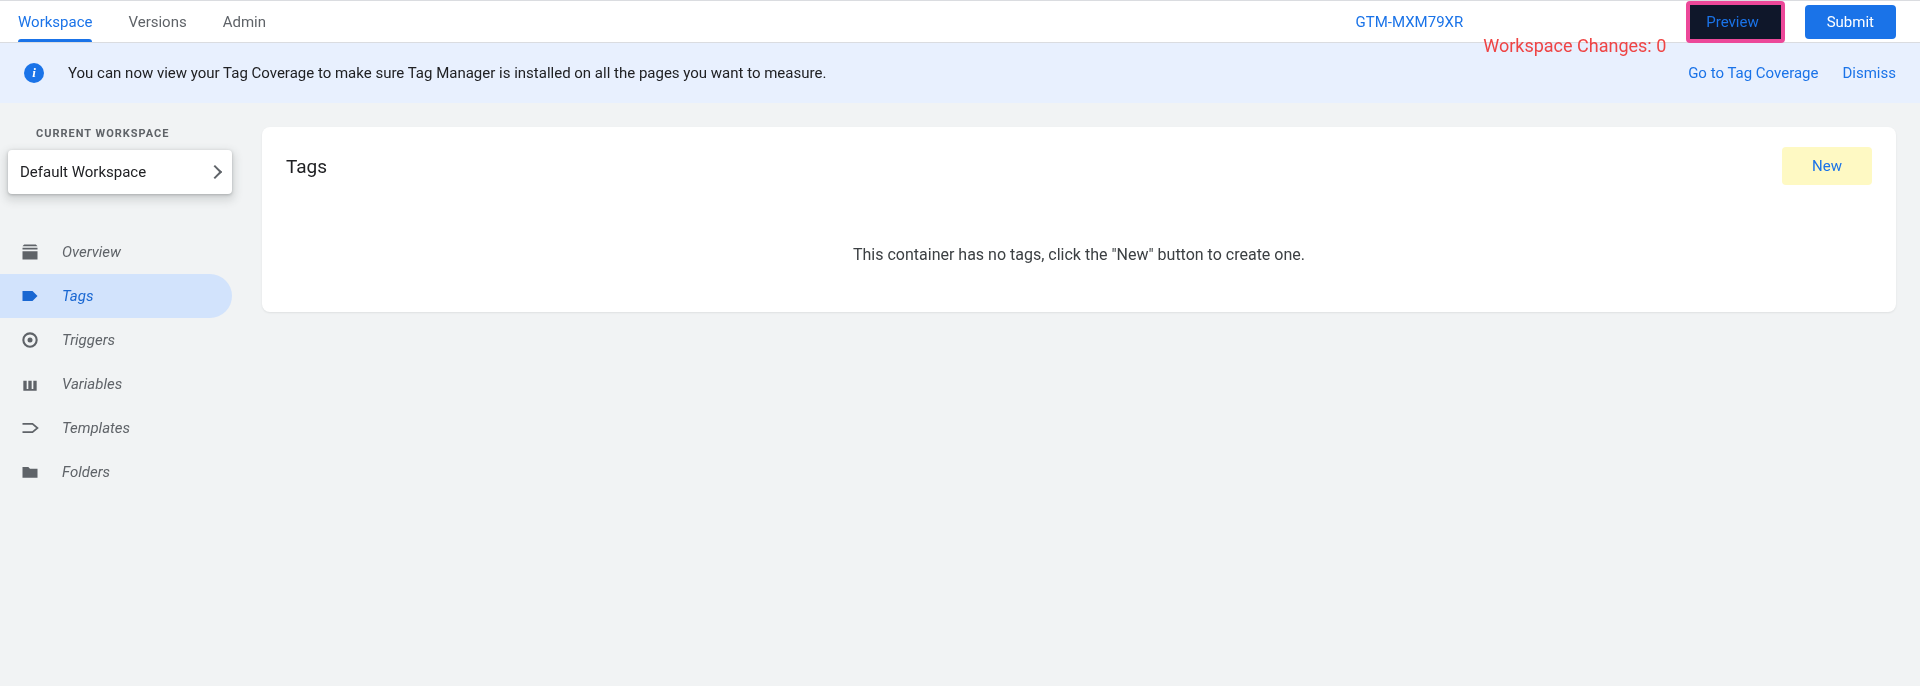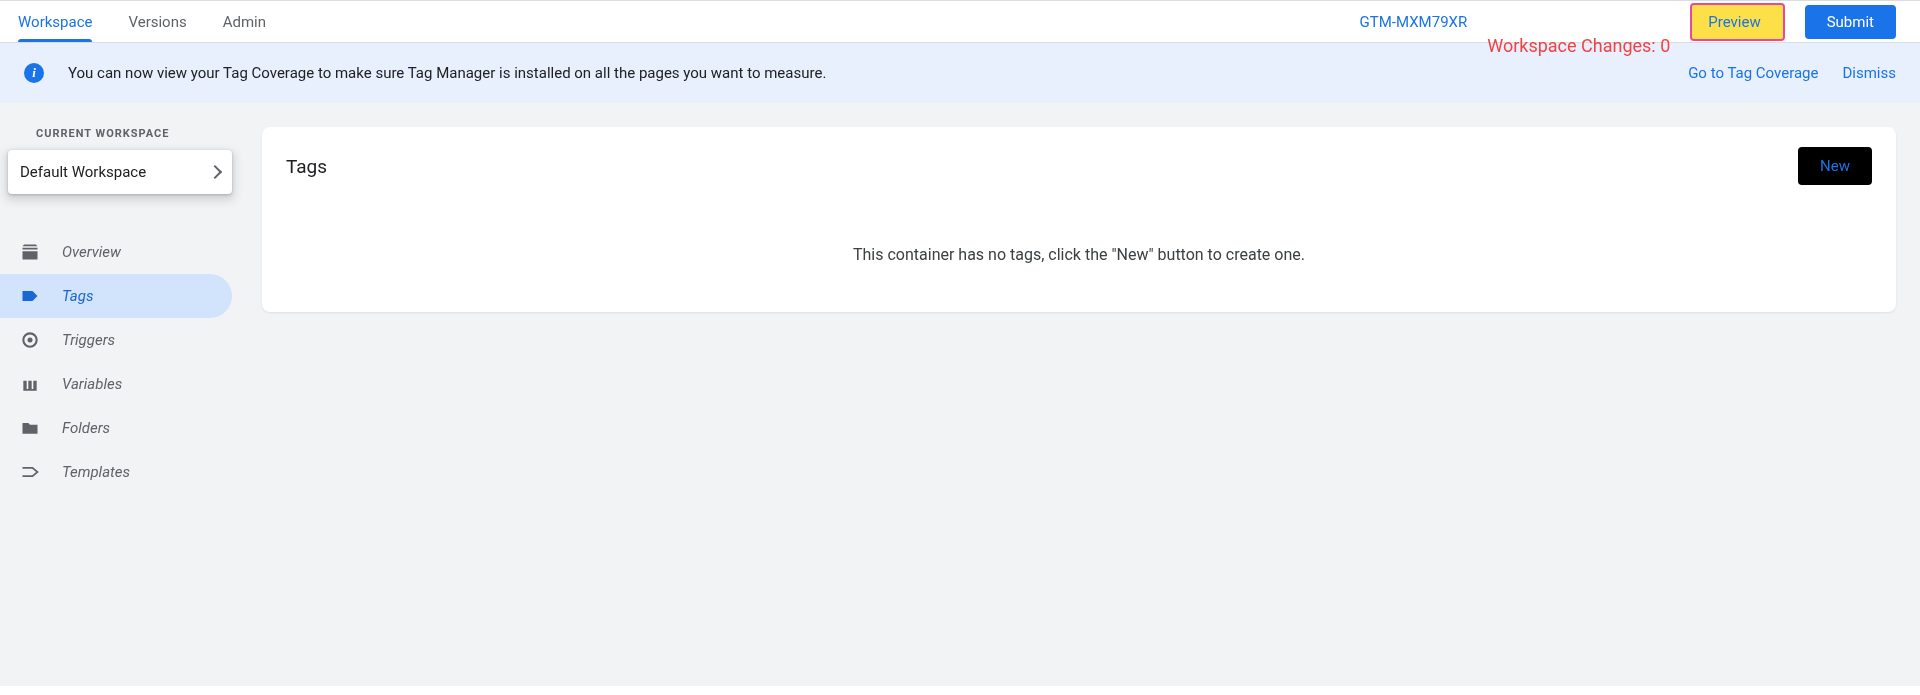--- a/index.html
+++ b/index.html
@@ -65,22 +65,22 @@
     margin-top: 47px;
   }
   .btn {
     border-radius: 4px;
     padding: 8px 22px;
     font-size: 15px;
     cursor: pointer;
     font-family: inherit;
   }
   .btn.outline {
-    border: 2px solid #ec4899;
-    background: #fde047;
+    border: 4px solid #ec4899;
+    background: #0f172a;
     color: #1a73e8;
     padding-left: 16px;
   }
   .btn.primary {
     border: none;
     background: #1a73e8;
     color: #fff;
   }
   .banner {
     background: #e8f0fe;
@@ -199,25 +199,25 @@
   .card-header {
     display: flex;
     align-items: center;
     justify-content: space-between;
   }
   .card-title {
     font-size: 19px;
     color: #202124;
   }
   .btn-soft {
-    background: #000000;
+    background: #fef9c3;
     color: #1a73e8;
     border: none;
     border-radius: 4px;
-    padding: 10px 22px;
+    padding: 10px 30px;
     font-size: 15px;
     cursor: pointer;
     font-family: inherit;
   }
   .empty {
     text-align: center;
     margin-top: 60px;
     color: #3c4043;
     font-size: 16px;
   }
@@ -288,33 +288,33 @@
       <div class="nav-item">
         <span class="nav-icon">
           <svg viewBox="0 0 24 24" width="20" height="20">
               <path d="M4 8h4v10H4zM10 8h4v10h-4zM16 8h4v10h-4zM4 18h16v2H4z"></path>
             </svg>
         </span>
         <span>Variables</span>
       </div>
       <div class="nav-item">
         <span class="nav-icon">
+          <svg viewBox="0 0 24 24" width="20" height="20" fill="none" stroke="currentColor" stroke-width="2">
+              <path d="M3 7h12l6 5-6 5H3"></path>
+            </svg>
+        </span>
+        <span>Templates</span>
+      </div>
+      <div class="nav-item">
+        <span class="nav-icon">
           <svg viewBox="0 0 24 24" width="20" height="20">
               <path d="M3 6h7l2 2h9v11H3z"></path>
             </svg>
         </span>
         <span>Folders</span>
-      </div>
-      <div class="nav-item">
-        <span class="nav-icon">
-          <svg viewBox="0 0 24 24" width="20" height="20" fill="none" stroke="currentColor" stroke-width="2">
-              <path d="M3 7h12l6 5-6 5H3"></path>
-            </svg>
-        </span>
-        <span>Templates</span>
       </div>
     </nav>
   </aside>
 
   <main class="main">
     <div class="card">
       <div class="card-header">
         <span class="card-title">Tags</span>
         <button class="btn-soft">New</button>
       </div>

